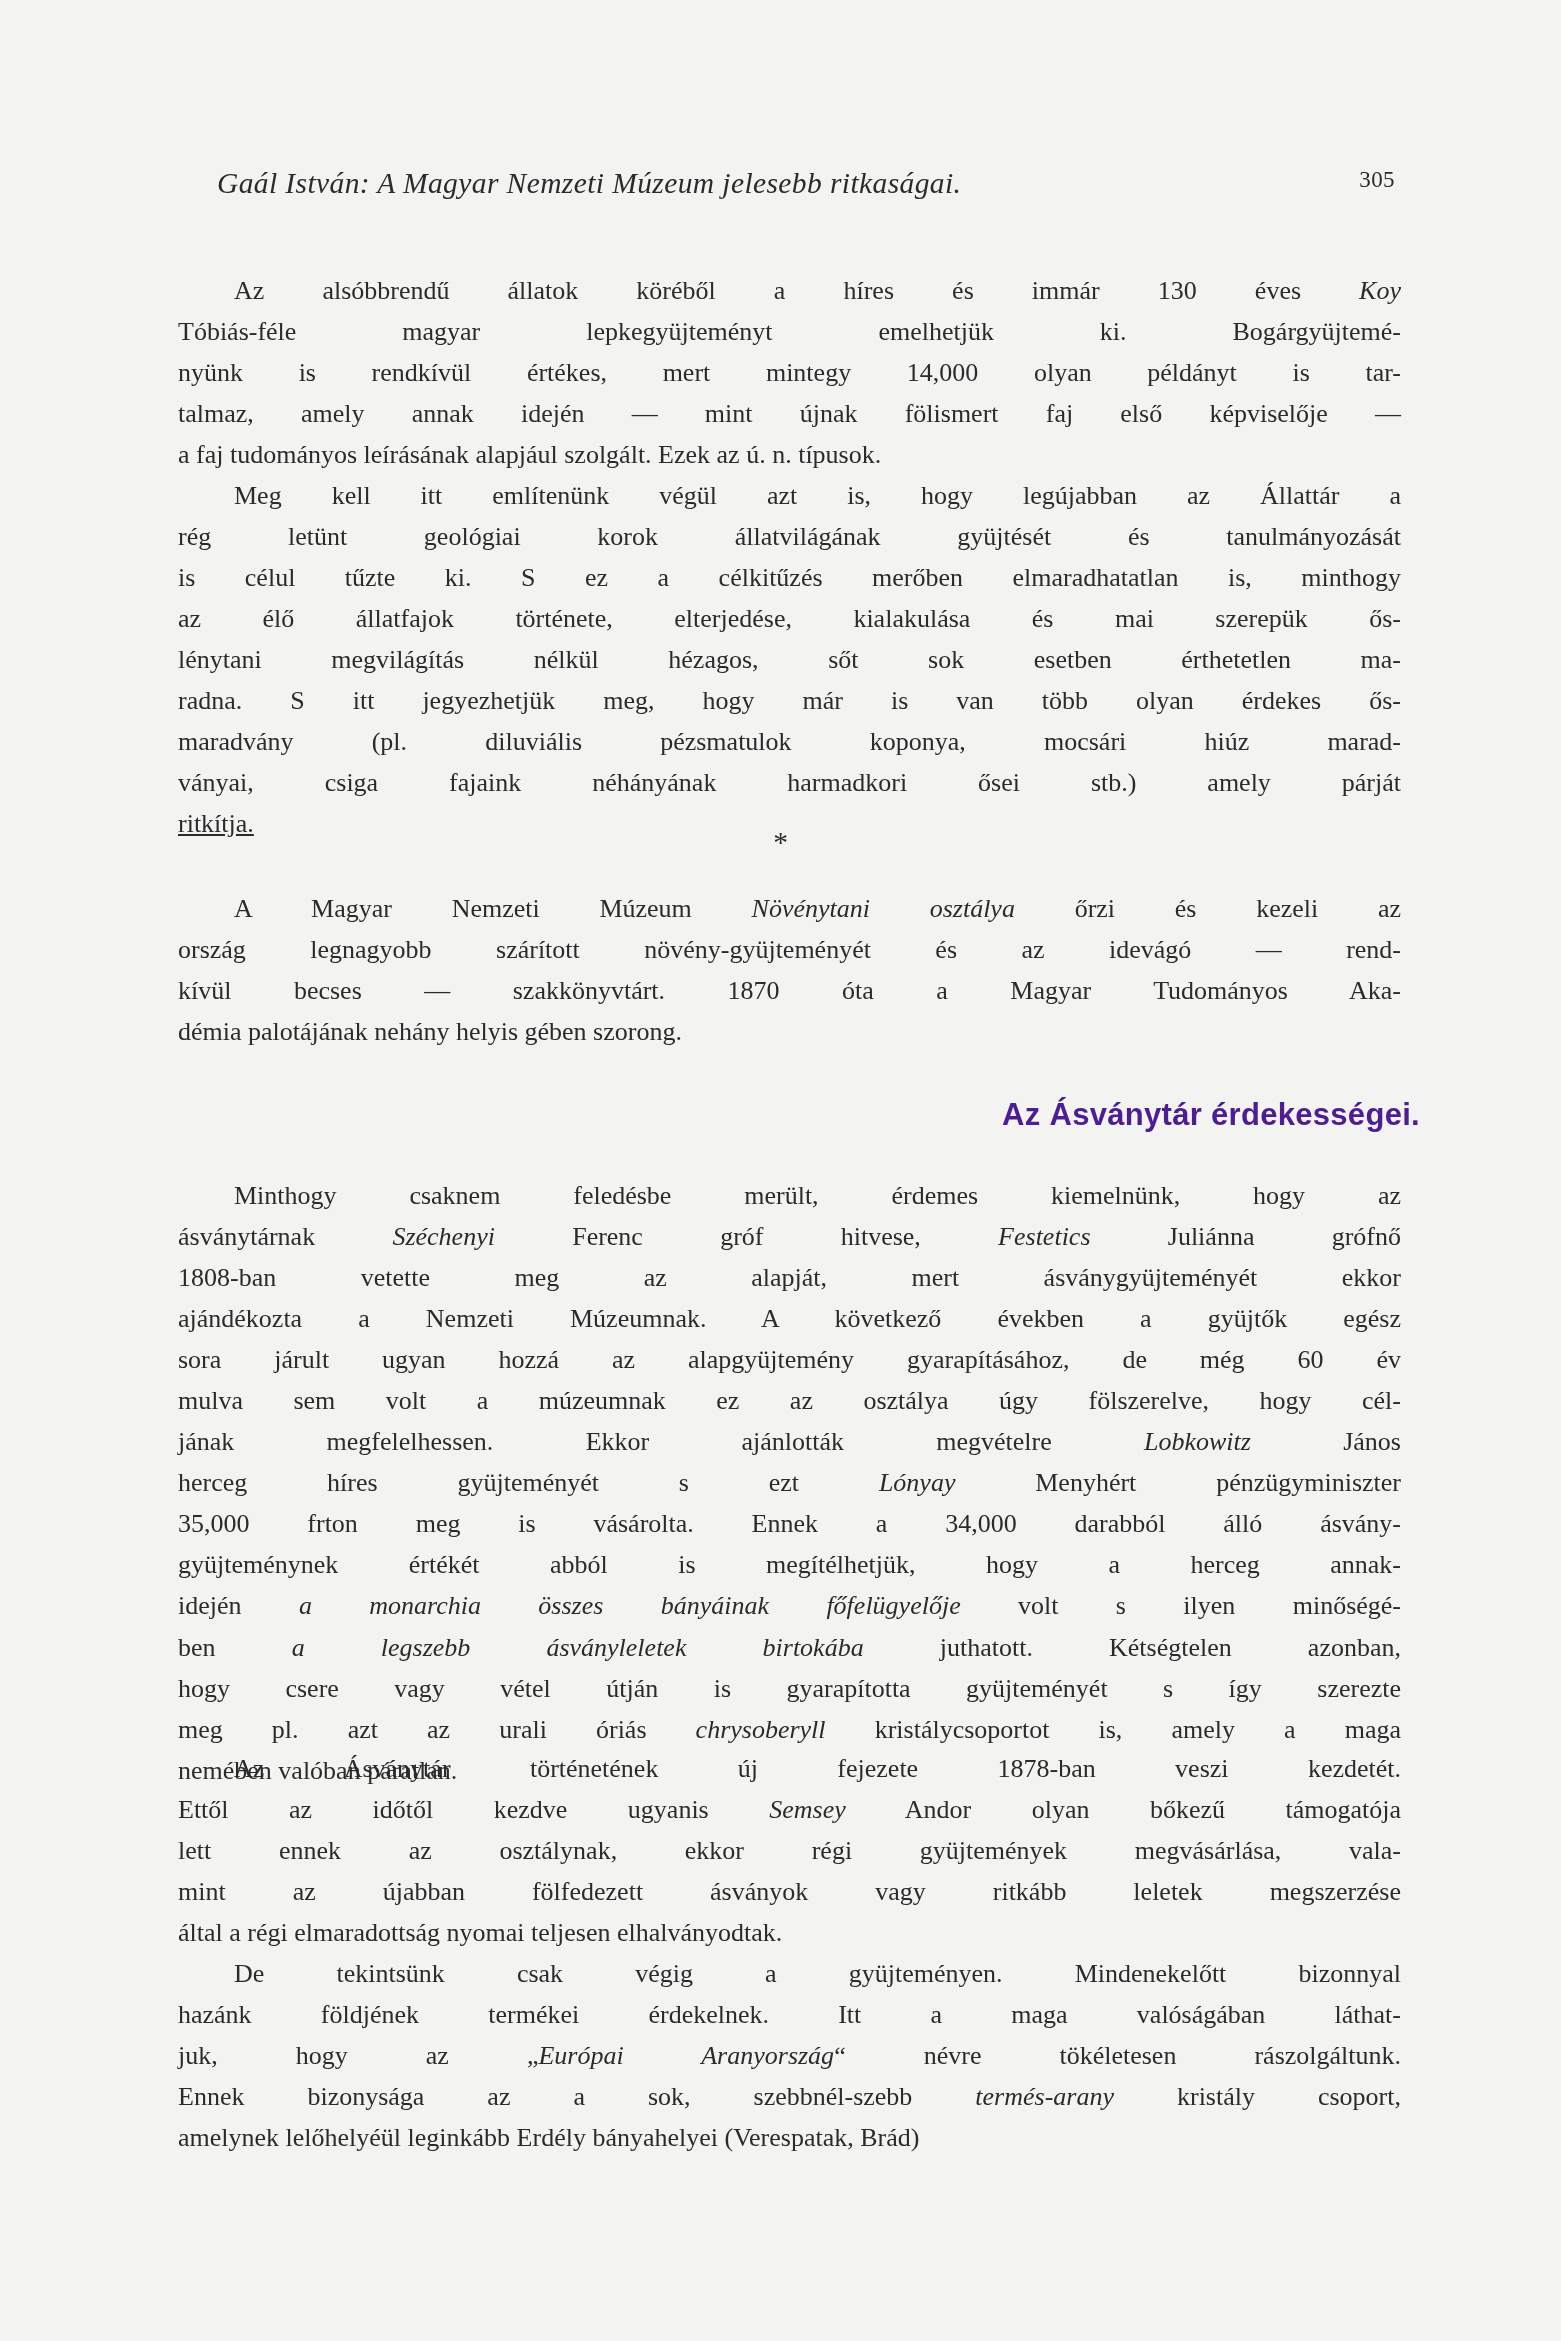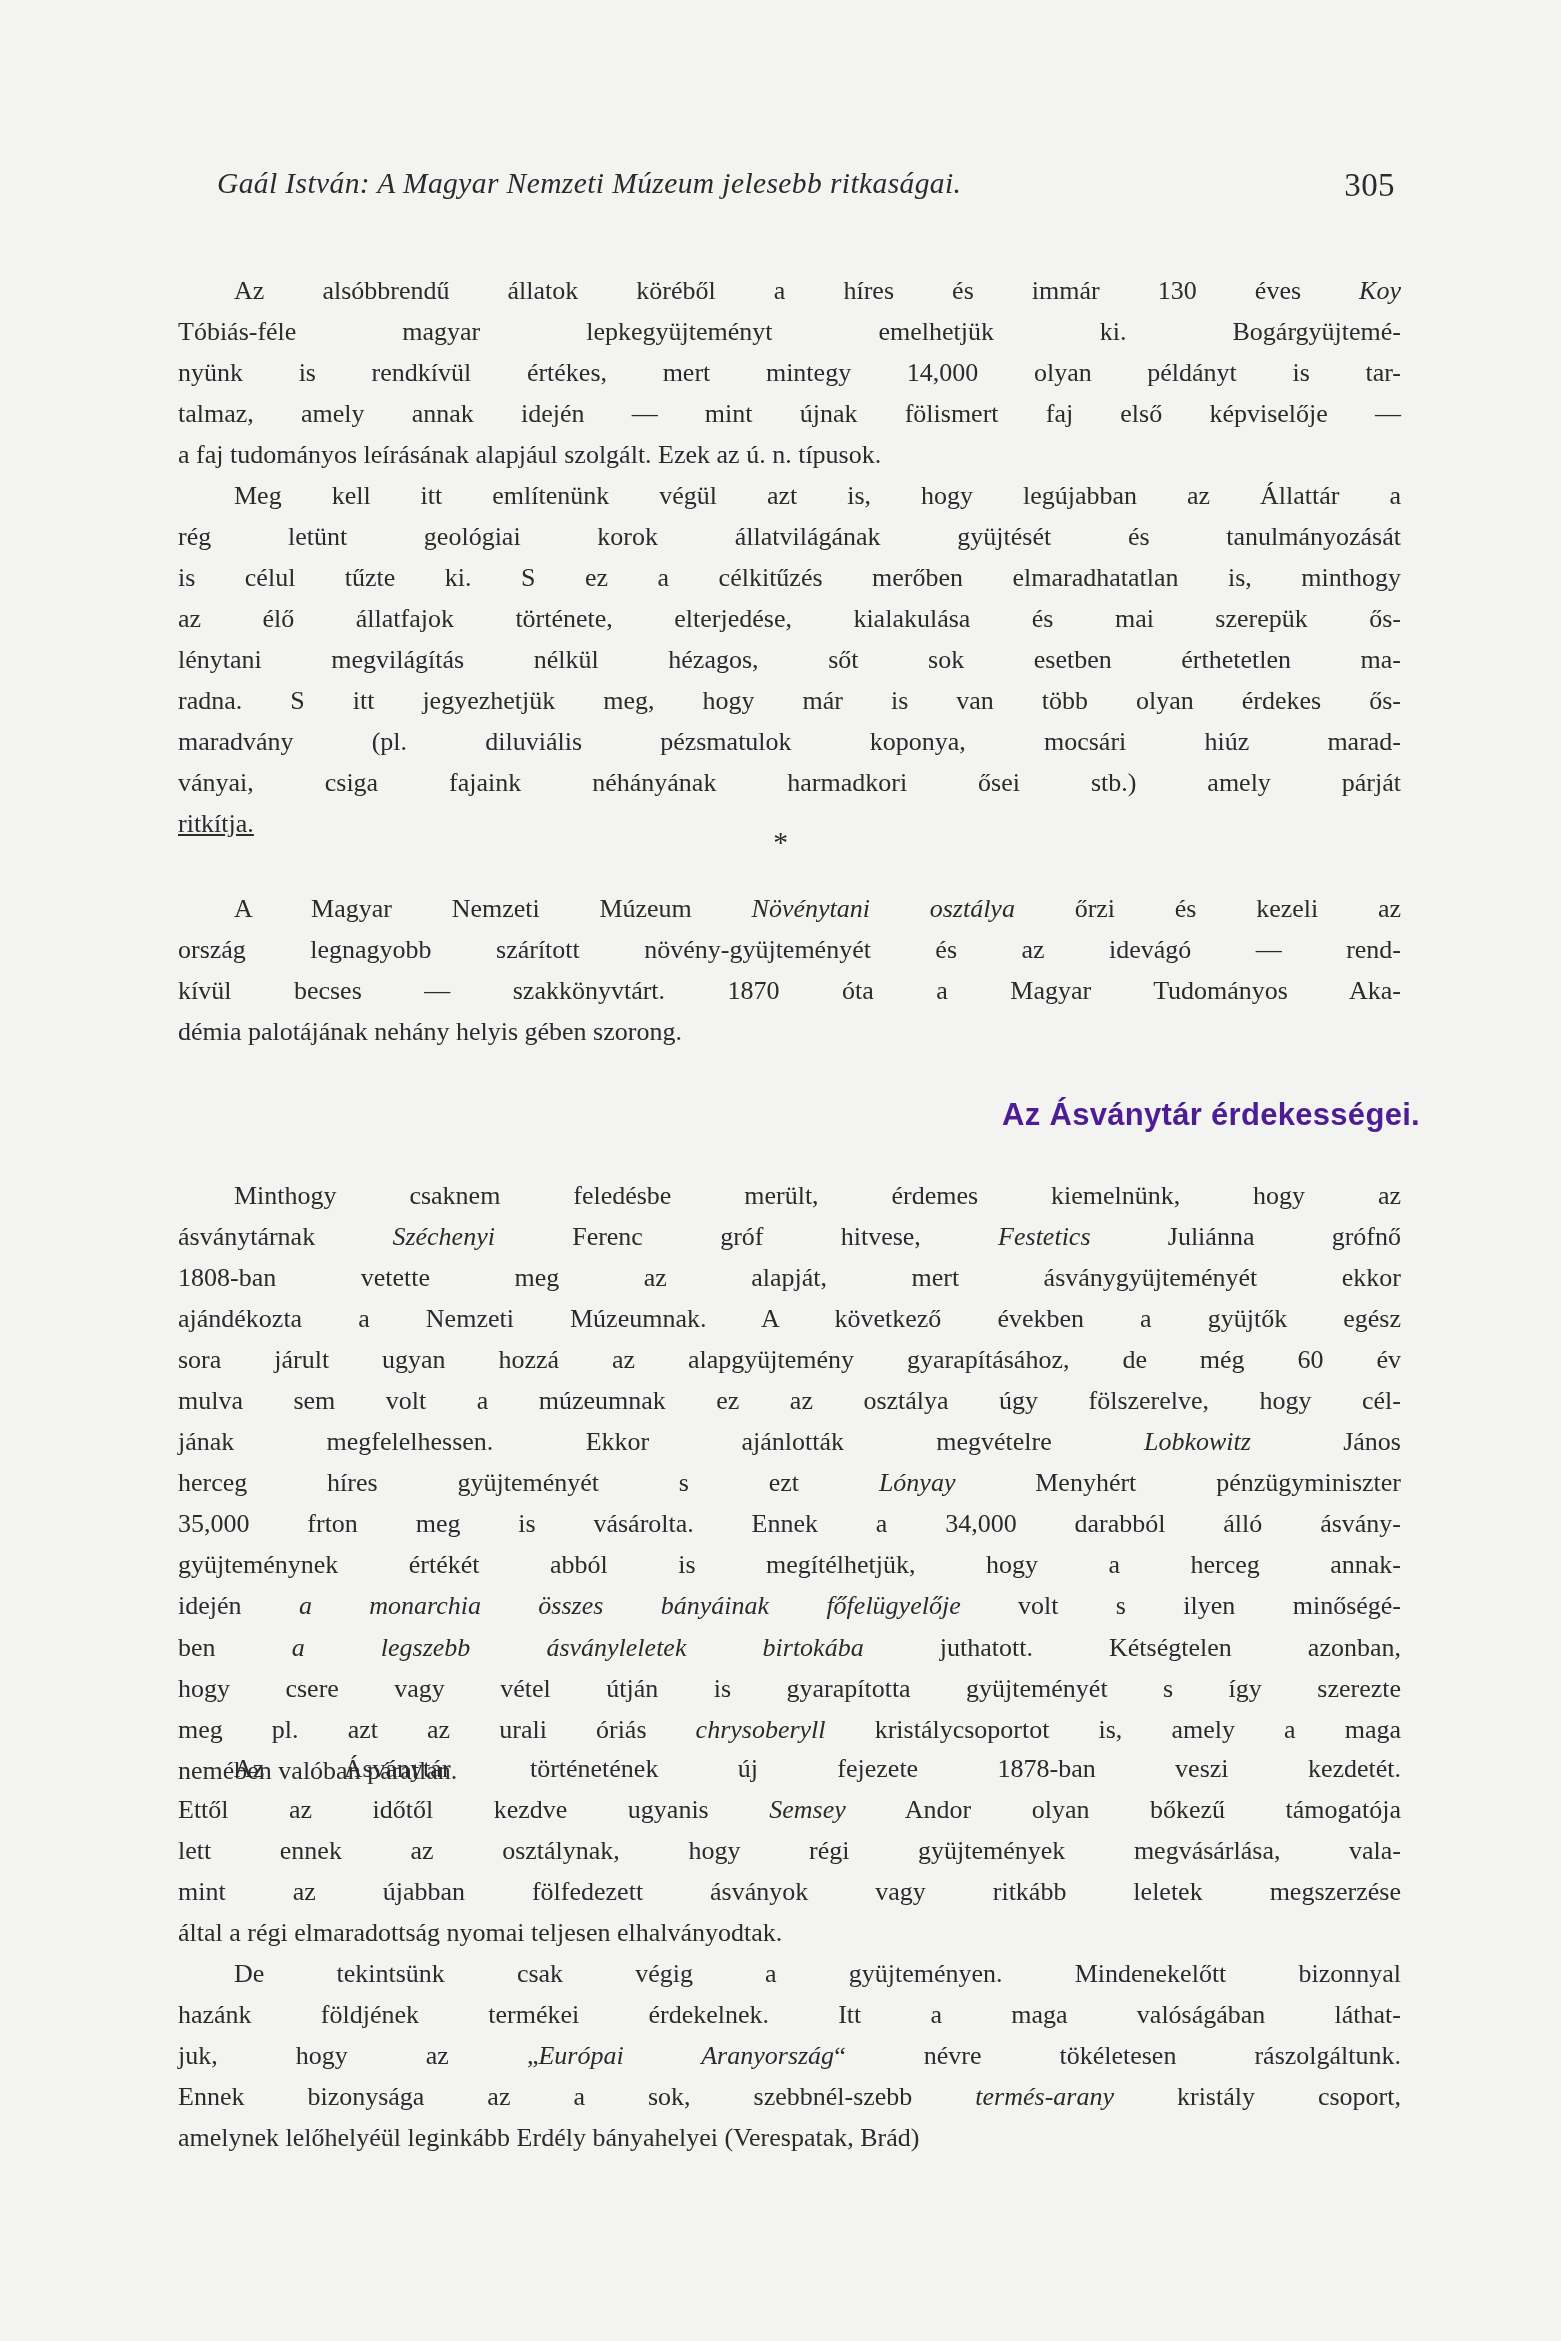--- a/index.html
+++ b/index.html
@@ -8,21 +8,21 @@
     background:#f3f3f1;
     font-family:"Liberation Serif", "DejaVu Serif", serif;
     color:#2b2b2b;
   }
   .page { position:absolute; left:0; top:0; width:1561px; height:2342px;padding-left:20px; }
   .header {
     position:absolute; top:167px; left:217px; width:1178px; height:38px;
     font-style:italic; font-size:29.5px; letter-spacing:0.4px;
   }
   .header .title { position:absolute; left:0; top:0; }
-  .header .pageno { position:absolute; right:0; top:0; font-style:normal; font-size:33px;margin-left:47px; }
+  .header .pageno { position:absolute; right:0; top:0; font-style:normal; font-size:23px;margin-left:47px; }
   .line {
     position:absolute; left:178px; width:1223px; height:40px;
     font-size:26px; line-height:40px;
     text-align:justify; text-align-last:justify;
     white-space:nowrap; overflow:visible;
     transform-origin:left top;
   }
   .line.indent { left:234px; width:1167px; }
   .line.last { text-align-last:left; }
   .line span { display:inline; }
@@ -75,21 +75,21 @@
       <div class="line" style="top: 1463px;"><span class="j"><span>herceg híres gyüjteményét s ezt </span><span class="it">Lónyay</span><span> Menyhért pénzügyminiszter</span></span></div>
       <div class="line" style="top: 1504px;"><span class="j"><span>35,000 frton meg is vásárolta. Ennek a 34,000 darabból álló ásvány-</span></span></div>
       <div class="line" style="top: 1545px;"><span class="j"><span>gyüjteménynek értékét abból is megítélhetjük, hogy a herceg annak-</span></span></div>
       <div class="line" style="top: 1586px;"><span class="j"><span>idején </span><span class="it">a monarchia összes bányáinak főfelügyelője</span><span> volt s ilyen minőségé-</span></span></div>
       <div class="line" style="top: 1628px;"><span class="j"><span>ben </span><span class="it">a legszebb ásványleletek birtokába</span><span> juthatott. Kétségtelen azonban,</span></span></div>
       <div class="line" style="top: 1669px;"><span class="j"><span>hogy csere vagy vétel útján is gyarapította gyüjteményét s így szerezte</span></span></div>
       <div class="line" style="top: 1710px;"><span class="j"><span>meg pl. azt az urali óriás </span><span class="it">chrysoberyll</span><span> kristálycsoportot is, amely a maga</span></span></div>
       <div class="line last" style="top: 1751px;"><span class="j"><span>nemében valóban páratlan.</span></span></div>
       <div class="line indent" style="top: 1749px;"><span class="j"><span>Az Ásványtár történetének új fejezete 1878-ban veszi kezdetét.</span></span></div>
       <div class="line" style="top: 1790px;"><span class="j"><span>Ettől az időtől kezdve ugyanis </span><span class="it">Semsey</span><span> Andor olyan bőkezű támogatója</span></span></div>
-      <div class="line" style="top: 1831px;"><span class="j"><span>lett ennek az osztálynak, hogy régi gyüjtemények megvásárlása, vala-</span></span></div>
+      <div class="line" style="top: 1831px;"><span class="j"><span>lett ennek az osztálynak, ekkor régi gyüjtemények megvásárlása, vala-</span></span></div>
       <div class="line" style="top: 1872px;"><span class="j"><span>mint az újabban fölfedezett ásványok vagy ritkább leletek megszerzése</span></span></div>
       <div class="line last" style="top: 1913px;"><span class="j"><span>által a régi elmaradottság nyomai teljesen elhalványodtak.</span></span></div>
       <div class="line indent" style="top: 1954px;"><span class="j"><span>De tekintsünk csak végig a gyüjteményen. Mindenekelőtt bizonnyal</span></span></div>
       <div class="line" style="top: 1995px;"><span class="j"><span>hazánk földjének termékei érdekelnek. Itt a maga valóságában láthat-</span></span></div>
       <div class="line" style="top: 2036px;"><span class="j"><span>juk, hogy az „</span><span class="it">Európai Aranyország</span><span>“ névre tökéletesen rászolgáltunk.</span></span></div>
       <div class="line" style="top: 2077px;"><span class="j"><span>Ennek bizonysága az a sok, szebbnél-szebb </span><span class="it">termés-arany</span><span> kristály csoport,</span></span></div>
       <div class="line last" style="top: 2118px;"><span class="j"><span>amelynek lelőhelyéül leginkább Erdély bányahelyei (Verespatak, Brád)</span></span></div>
     </div>
 
   <div class="star" style="top:826px;">*</div>

